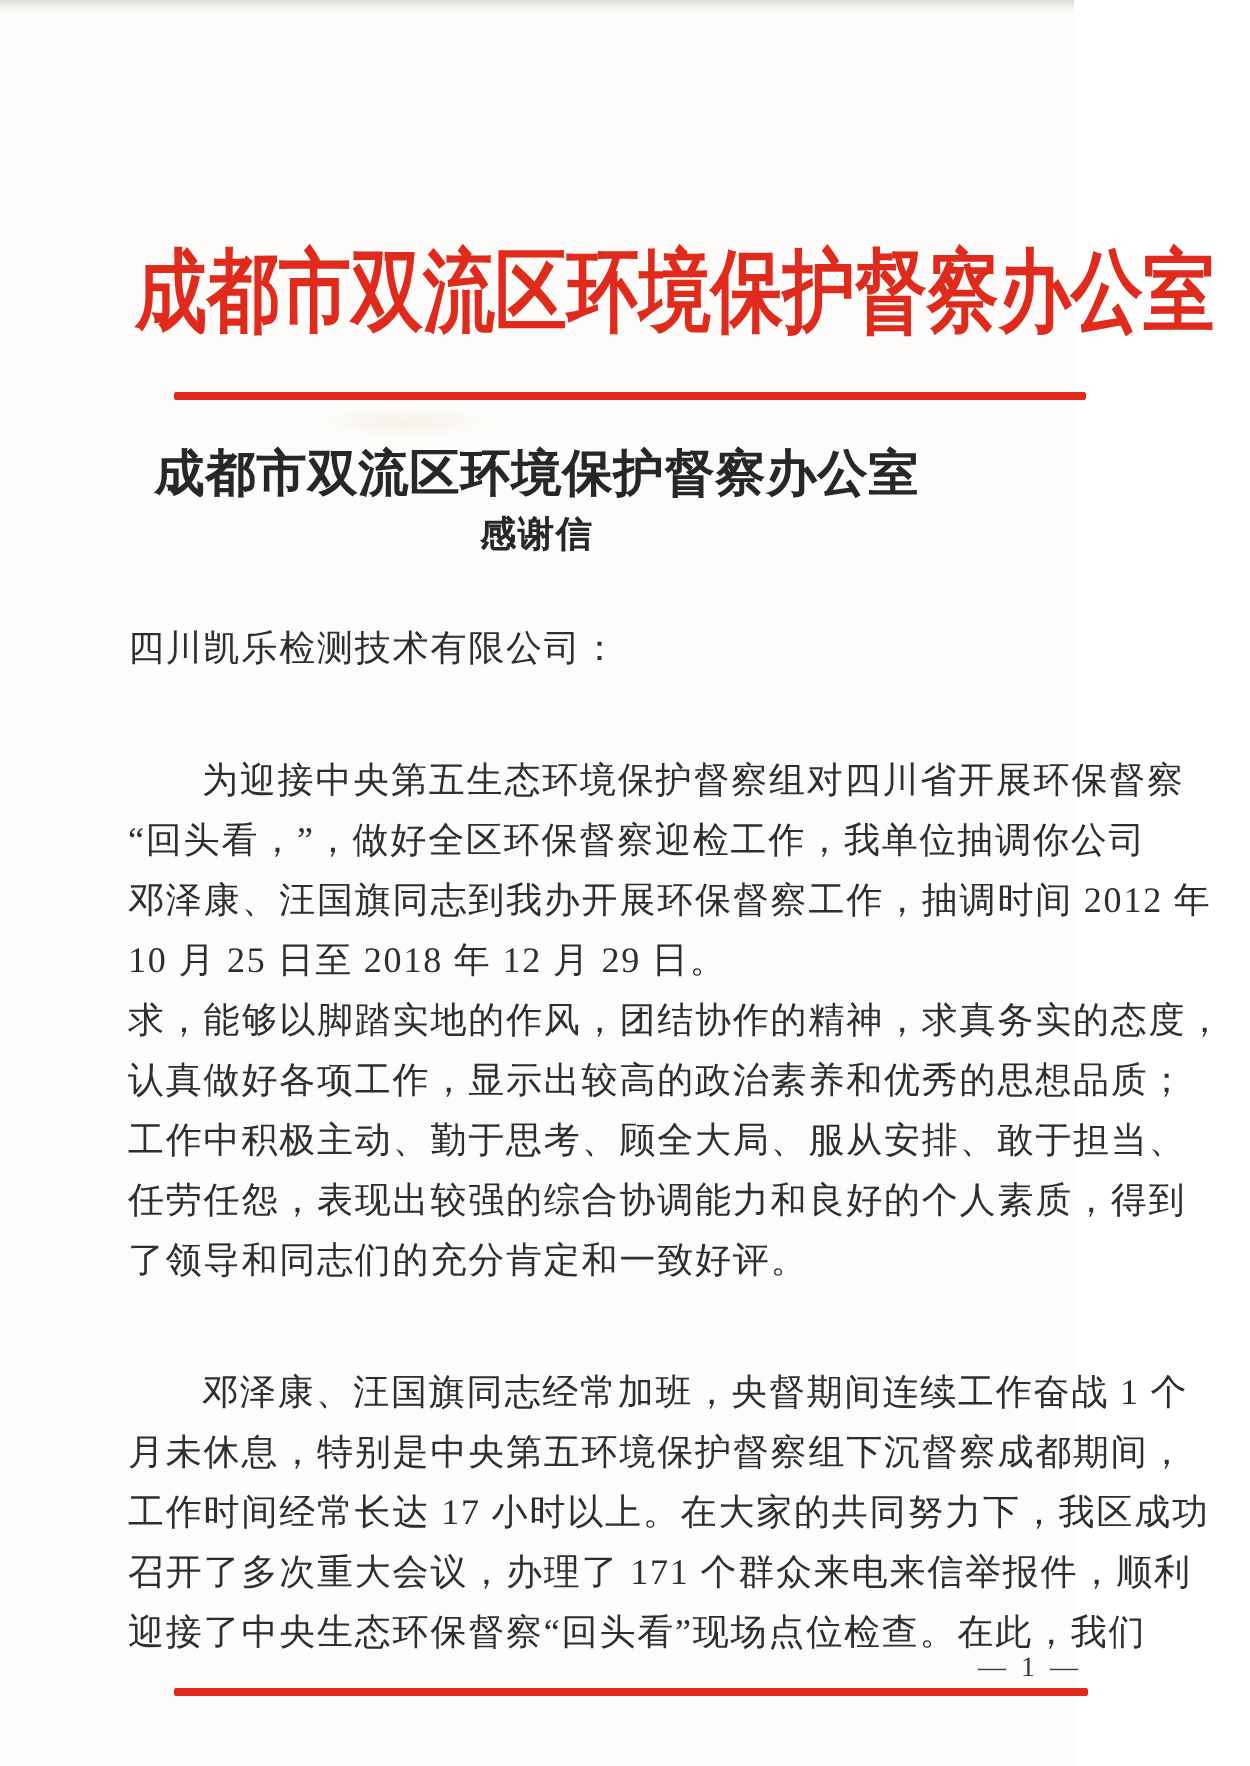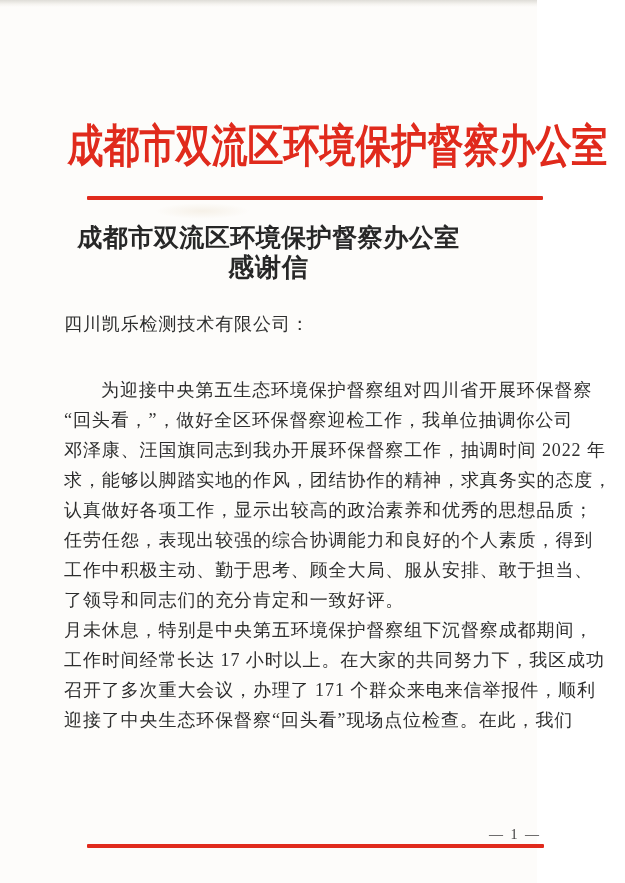--- a/index.html
+++ b/index.html
@@ -64,21 +64,21 @@
     font-weight: 700;
     color: #272727;
   }
   .doc-title .t1 {
     font-size: 25px;
     line-height: 29px;
     letter-spacing: 0.5px;
     white-space: nowrap;
   }
   .doc-title .t2 {
-    font-size: 26px;
+    font-size: 18px;
     line-height: 30px;
     letter-spacing: 1px;
     white-space: nowrap;
   }
   
   .letter-body {
     position: absolute;
     top: 309px;
     left: 64px;
     width: 500px;
@@ -138,26 +138,28 @@
 
   <div class="doc-title">
     <div class="t1">成都市双流区环境保护督察办公室</div>
     <div class="t2">感谢信</div>
   </div>
 
   <div class="letter-body">
     <div class="body-line">四川凯乐检测技术有限公司：</div>
     <div class="body-line indent">为迎接中央第五生态环境保护督察组对四川省开展环保督察</div>
     <div class="body-line">“回头看，”，做好全区环保督察迎检工作，我单位抽调你公司</div>
-    <div class="body-line">邓泽康、汪国旗同志到我办开展环保督察工作，抽调时间 2022 年</div>
+    <div class="body-line">邓泽康、汪国旗同志到我办开展环保督察工作，抽调时间 2012 年</div>
+    <div class="body-line">10 月 25 日至 2018 年 12 月 29 日。</div>
     <div class="body-line">求，能够以脚踏实地的作风，团结协作的精神，求真务实的态度，</div>
     <div class="body-line">认真做好各项工作，显示出较高的政治素养和优秀的思想品质；</div>
+    <div class="body-line">工作中积极主动、勤于思考、顾全大局、服从安排、敢于担当、</div>
     <div class="body-line">任劳任怨，表现出较强的综合协调能力和良好的个人素质，得到</div>
-    <div class="body-line">工作中积极主动、勤于思考、顾全大局、服从安排、敢于担当、</div>
     <div class="body-line">了领导和同志们的充分肯定和一致好评。</div>
+    <div class="body-line indent">邓泽康、汪国旗同志经常加班，央督期间连续工作奋战 1 个</div>
     <div class="body-line">月未休息，特别是中央第五环境保护督察组下沉督察成都期间，</div>
     <div class="body-line">工作时间经常长达 17 小时以上。在大家的共同努力下，我区成功</div>
     <div class="body-line">召开了多次重大会议，办理了 171 个群众来电来信举报件，顺利</div>
     <div class="body-line">迎接了中央生态环保督察“回头看”现场点位检查。在此，我们</div>
   </div>
 
   <div class="page-number">— 1 —</div>
   <div class="footer-rule"></div>
 
 </div>

